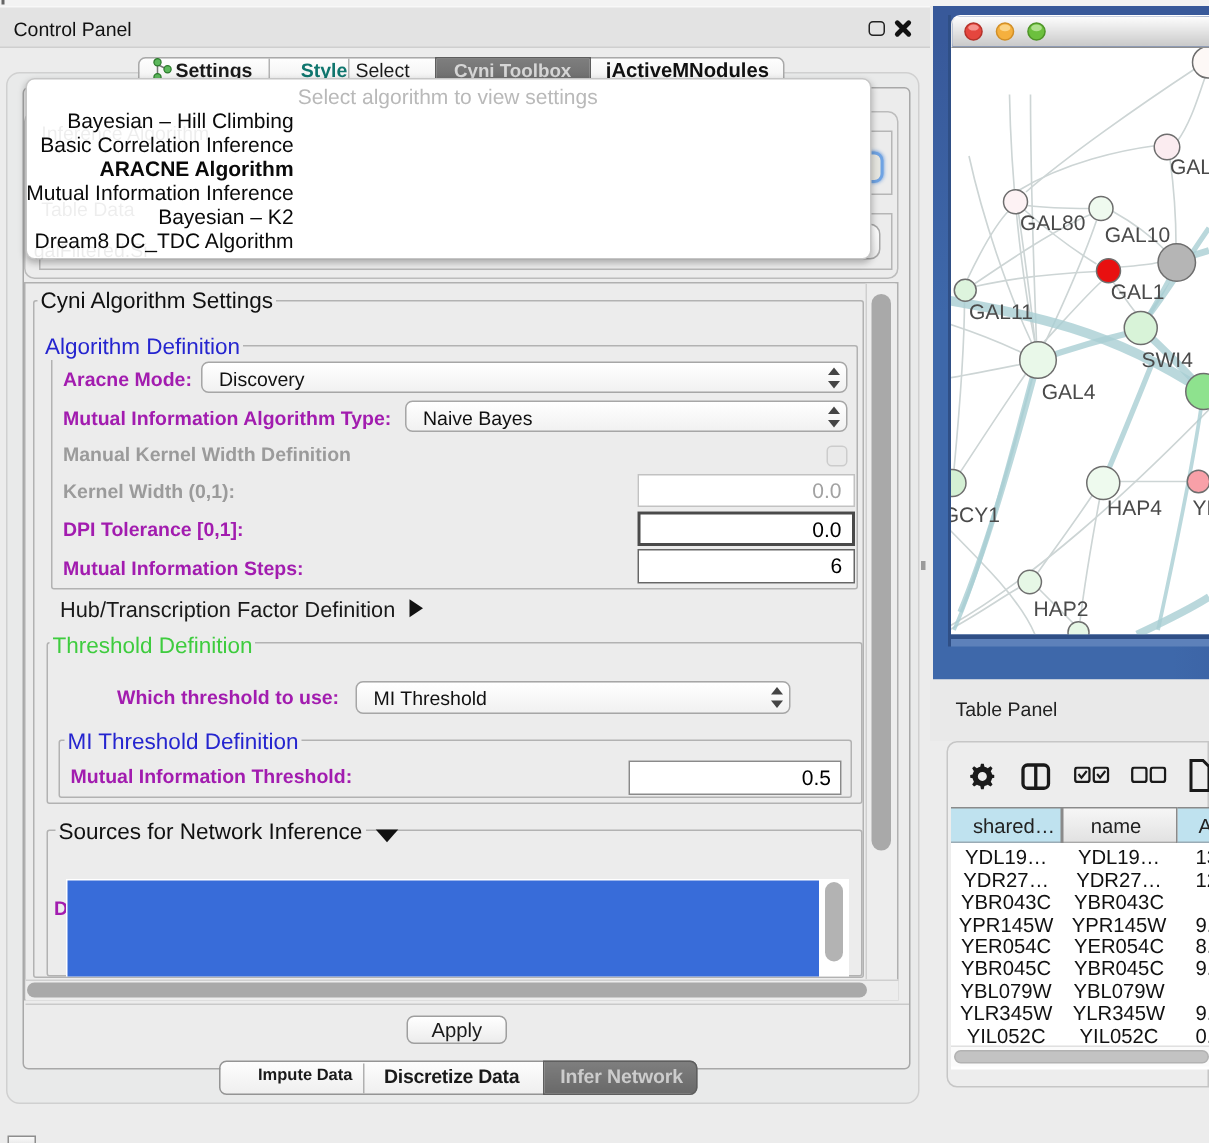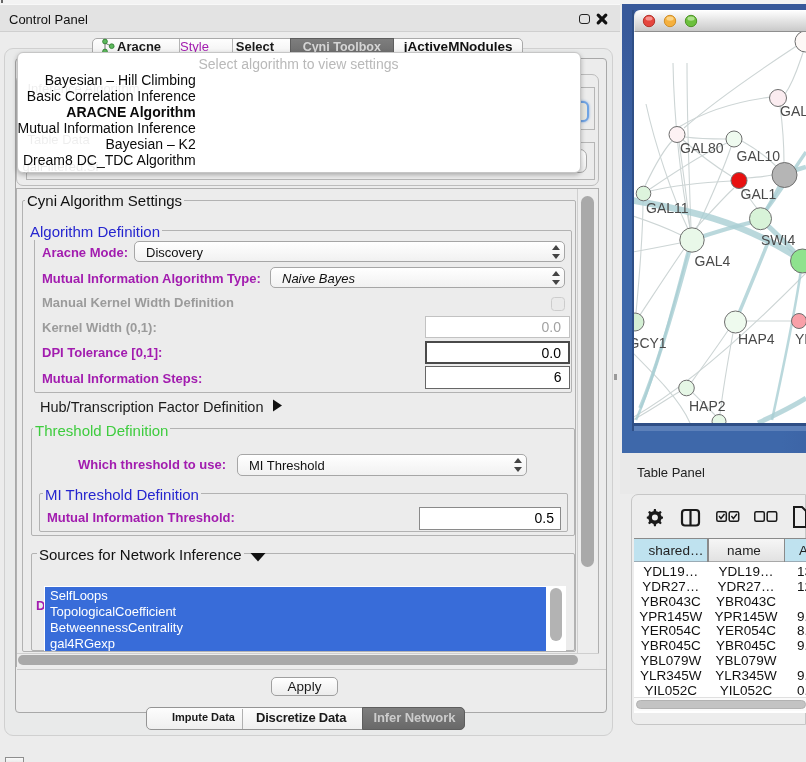--- a/index.html
+++ b/index.html
@@ -39,23 +39,23 @@
 <div class="abs" style="left:290px;top:37.5px;width:103.5px;height:21px;background:linear-gradient(#7e7e7e,#696969);border:1px solid #5e5e5e;"></div>
 <svg class="abs" style="left:101px;top:38px;" width="14" height="17" viewBox="0 0 14 17">
   <g stroke="#777" stroke-width="1">
         <line x1="4" y1="4" x2="4" y2="13"></line>
         <line x1="4" y1="5" x2="10" y2="8"></line>
       </g>
   <circle cx="4" cy="3.5" r="2.4" fill="#5cb85c" stroke="#2c7a2c" stroke-width="0.8"></circle>
   <circle cx="10.7" cy="8.2" r="2.4" fill="#5cb85c" stroke="#2c7a2c" stroke-width="0.8"></circle>
   <circle cx="4" cy="13.5" r="2.4" fill="#5cb85c" stroke="#2c7a2c" stroke-width="0.8"></circle>
 </svg>
-<div class="abs" style="left:117px;top:39px;font-size:13px;font-weight:bold;color:#1a1a1a;">Aracne</div>
-<div class="abs" style="left:180px;top:39px;width:51.5px;text-align:left;font-size:13px;font-weight:normal;color:#a21caf;">Style</div>
-<div class="abs" style="left:231.5px;top:39px;width:47px;text-align:center;font-size:13px;font-weight:bold;color:#1a1a1a;">Select</div>
+<div class="abs" style="left:117px;top:39px;font-size:13px;font-weight:bold;color:#1a1a1a;">Settings</div>
+<div class="abs" style="left:180px;top:39px;width:51.5px;text-align:right;font-size:13px;font-weight:bold;color:#0f766e;">Style</div>
+<div class="abs" style="left:231.5px;top:39px;width:47px;text-align:center;font-size:13px;font-weight:normal;color:#1a1a1a;">Select</div>
 <div class="abs" style="left:290px;top:40px;width:103.5px;text-align:center;font-size:12.5px;font-weight:bold;color:#d6d6d6;">Cyni Toolbox</div>
 <div class="abs" style="left:393.5px;top:39px;width:129.5px;text-align:center;font-size:13.5px;font-weight:bold;color:#111;">jActiveMNodules</div>
 
 <div class="abs" style="left:16px;top:74px;width:583px;height:112px;border:1px solid #bcbcbc;border-radius:7px;"></div>
 <div class="abs" style="left:26px;top:87px;width:569px;height:43px;border:1px solid #b6b6b6;"></div>
 <div class="abs" style="left:568px;top:101px;width:21px;height:21px;background:#e6e6e0;border:2.5px solid #6fa3e3;border-radius:6px;box-shadow:0 0 2.5px rgba(96,150,220,0.9);"></div>
 <div class="abs" style="left:26px;top:142px;width:569px;height:38px;border:1px solid #b6b6b6;"></div>
 <div class="abs" style="left:31px;top:149px;width:556px;height:24px;background:linear-gradient(#ffffff,#efefef);border:1px solid #a8a8a8;border-radius:7px;"></div>
 
 <div class="abs" style="left:15.5px;top:188px;width:583.5px;height:479px;background:#ececec;border:1px solid #b0b0b0;"></div>
@@ -75,21 +75,21 @@
 <div class="abs blbl" style="left:42px;top:245px;">Aracne Mode:</div>
 <div class="abs combo" style="left:134px;top:241px;width:431px;height:20.5px;"></div>
 <div class="abs lbl" style="left:146px;top:244.5px;">Discovery</div>
 <svg class="abs" style="left:550px;top:243.5px;" width="12" height="16" viewBox="0 0 12 16">
  <path d="M6 1 L10 6 L2 6 Z" fill="#444"></path>
       <path d="M6 15 L10 10 L2 10 Z" fill="#444"></path>
 </svg>
 
 <div class="abs blbl" style="left:42px;top:270.5px;">Mutual Information Algorithm Type:</div>
 <div class="abs combo" style="left:270px;top:267px;width:295px;height:21px;"></div>
-<div class="abs lbl" style="left:282px;top:270.5px;font-style:italic;">Naive Bayes</div>
+<div class="abs lbl" style="left:282px;top:270.5px;">Naive Bayes</div>
 <svg class="abs" style="left:550px;top:269.5px;" width="12" height="16" viewBox="0 0 12 16">
  <path d="M6 1 L10 6 L2 6 Z" fill="#444"></path>
       <path d="M6 15 L10 10 L2 10 Z" fill="#444"></path>
 </svg>
 
 <div class="abs glbl" style="left:42px;top:295px;">Manual Kernel Width Definition</div>
 <div class="abs" style="left:551px;top:297px;width:14px;height:13.5px;background:#eaeaea;border:1px solid #cccccc;border-radius:3.5px;"></div>
 
 <div class="abs glbl" style="left:42px;top:320px;">Kernel Width (0,1):</div>
 <div class="abs field" style="left:425px;top:315.5px;width:145px;height:22px;border:1px solid #c2c2c2;color:#a2a2a2;padding:2px 8px 0 0;">0.0</div>
@@ -122,21 +122,20 @@
 <div class="abs field" style="left:418.5px;top:507px;width:142.5px;height:22.5px;border:1px solid #8a8a8a;color:#000;padding:2px 6px 0 0;">0.5</div>
 
 <div class="abs gbox" style="left:31px;top:553px;width:544px;height:97.5px;"></div>
 <div class="abs gtitle" style="left:37px;top:545.5px;color:#111;">Sources for Network Inference</div>
 <svg class="abs" style="left:250px;top:552px;" width="16" height="10" viewBox="0 0 16 10">
  <path d="M0.5 1 L15.5 1 L8 9.5 Z" fill="#111"></path>
 </svg>
 <div class="abs blbl" style="left:36px;top:598px;">Data Attributes</div>
 <div class="abs" style="left:44px;top:586px;width:522px;height:64.5px;background:#fff;"></div>
 <div class="abs" style="left:45px;top:586.5px;width:501px;height:64px;background:#386cd9;"></div>
-<div class="abs" style="left:50px;top:588px;font-size:13px;color:#fff;line-height:16.05px;">SelfLoops<br>TopologicalCoefficient<br>BetweennessCentrality<br>gal4RGexp</div>
 <div class="abs" style="left:550px;top:588px;width:12px;height:53px;background:#b3b3b3;border-radius:6px;"></div>
 
 <div class="abs" style="left:16.5px;top:669px;width:589px;height:1px;background:#c9c9c9;"></div>
 <div class="abs" style="left:271px;top:677px;width:67px;height:18.5px;background:linear-gradient(#ffffff,#ececec);border:1px solid #9f9f9f;border-radius:5px;text-align:center;font-size:13.5px;color:#1a1a1a;padding-top:1px;">Apply</div>
 
 <div class="abs" style="left:146px;top:707px;width:319px;height:23px;background:linear-gradient(#fdfdfd,#efefef);border:1px solid #949494;border-radius:5px;"></div>
 <div class="abs" style="left:242px;top:708.5px;width:1px;height:20px;background:#b0b0b0;"></div>
 <div class="abs" style="left:361.5px;top:707px;width:103.5px;height:23px;background:linear-gradient(#7e7e7e,#696969);border:1px solid #5e5e5e;border-radius:0 5px 5px 0;"></div>
 <div class="abs" style="left:172px;top:711px;font-size:11px;font-weight:bold;color:#1a1a1a;">Impute Data</div>
 <div class="abs" style="left:256px;top:709.5px;font-size:13px;font-weight:bold;letter-spacing:-0.2px;color:#1a1a1a;">Discretize Data</div>

